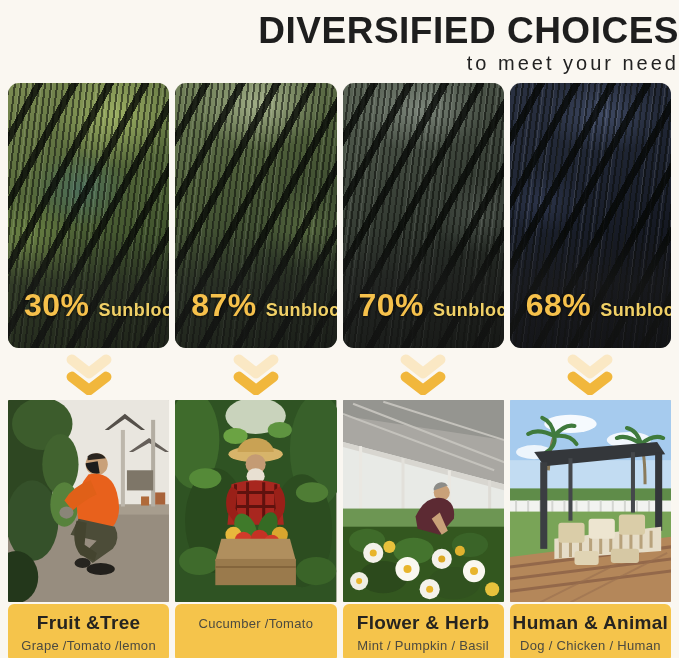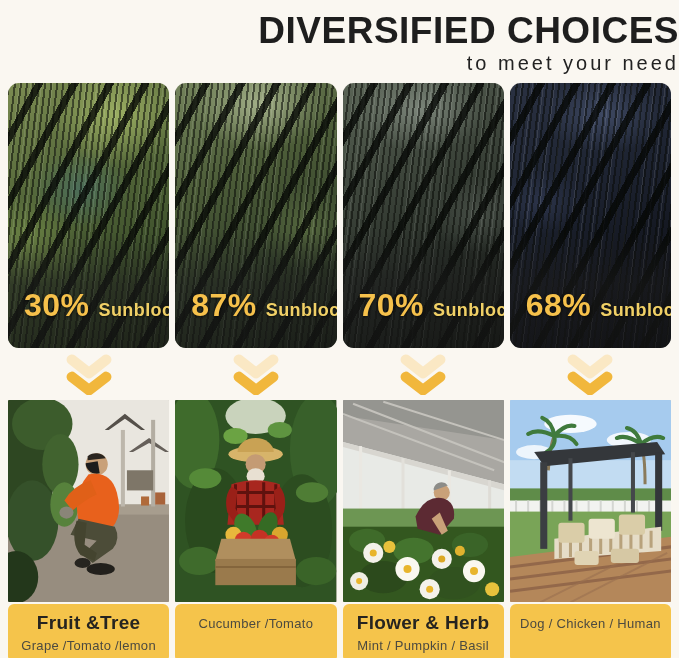--- a/index.html
+++ b/index.html
@@ -301,17 +301,18 @@
       <div class="s">Grape /Tomato /lemon</div>
     </div>
     <div class="use">
       <div class="s">Cucumber /Tomato</div>
     </div>
     <div class="use">
       <div class="t">Flower &amp; Herb</div>
       <div class="s">Mint / Pumpkin / Basil</div>
     </div>
     <div class="use">
+      <div class="t">Human &amp; Animal</div>
       <div class="s">Dog / Chicken / Human</div>
     </div>
   </div>
 
 </div>
 
 </body></html>

